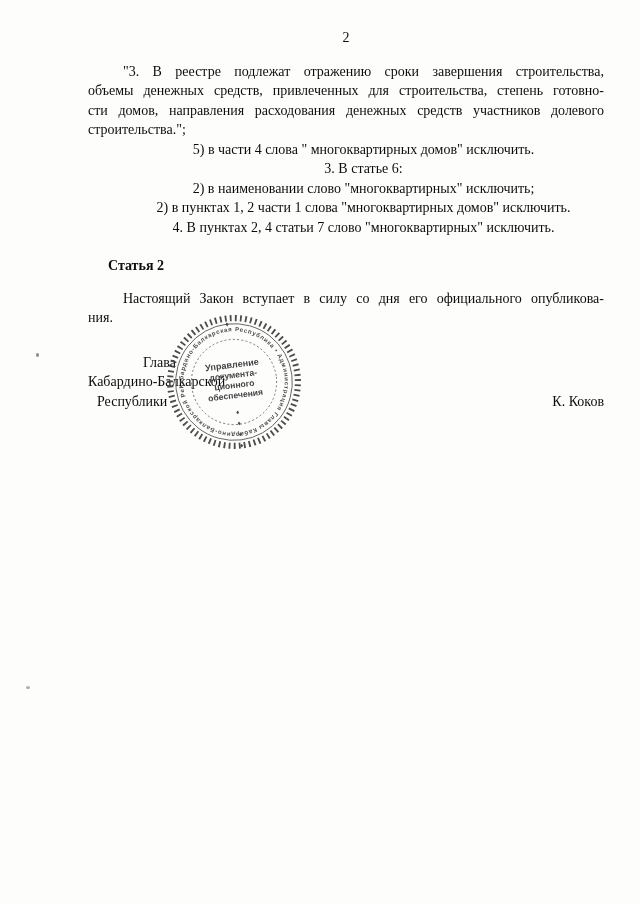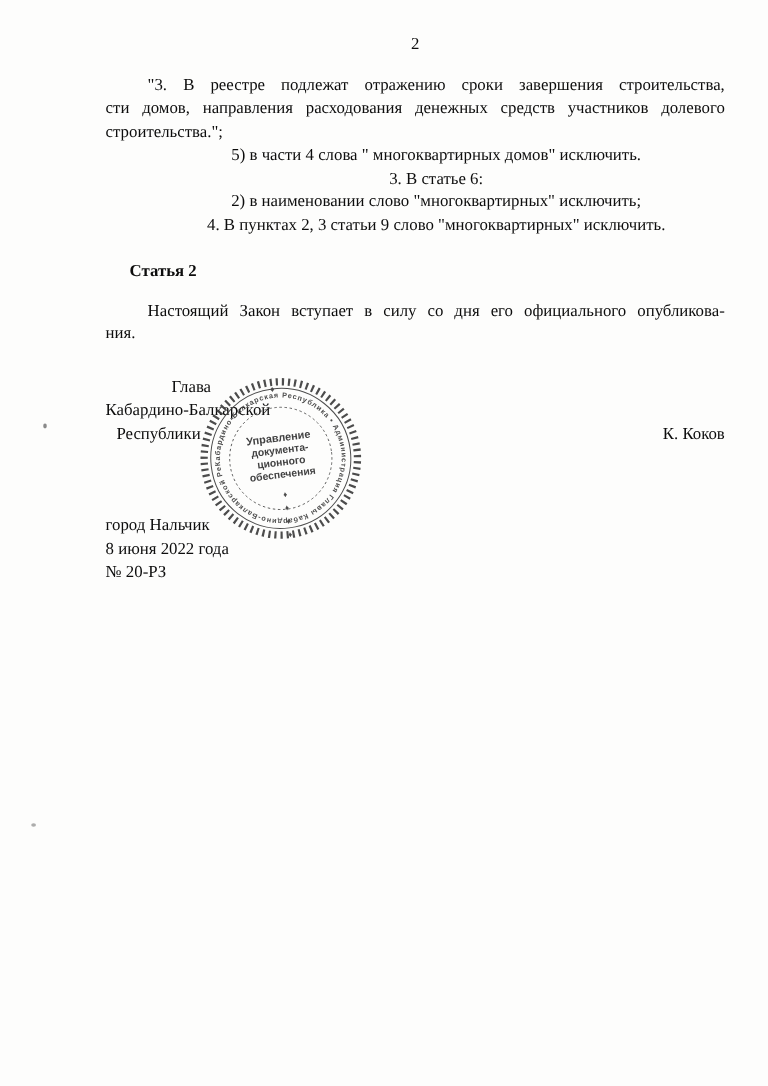--- a/index.html
+++ b/index.html
@@ -49,50 +49,47 @@
 <body>
 
 <div class="page">
 
   <div class="page-number">2</div>
 
   <div class="content">
 
     <div class="para">
       <div class="line jline indent">"3. В реестре подлежат отражению сроки завершения строительства,</div>
+      <div class="line jline">объемы денежных средств, привлеченных для строительства, степень готовно-</div>
       <div class="line jline">сти домов, направления расходования денежных средств участников долевого</div>
       <div class="line">строительства.";</div>
     </div>
 
     <div class="line indent">5) в части 4 слова " многоквартирных домов" исключить.</div>
     <div class="line indent">3. В статье 6:</div>
     <div class="line indent">2) в наименовании слово "многоквартирных" исключить;</div>
-    <div class="line indent">4. В пунктах 2, 3 статьи 9 слово "многоквартирных" исключить.</div>
+    <div class="line indent">2) в пунктах 1, 2 части 1 слова "многоквартирных домов" исключить.</div>
+    <div class="line indent">4. В пунктах 2, 4 статьи 7 слово "многоквартирных" исключить.</div>
 
     <div class="heading">Статья 2</div>
 
     <div class="para">
       <div class="line jline indent">Настоящий Закон вступает в силу со дня его официального опубликова-</div>
       <div class="line">ния.</div>
     </div>
 
     <div class="sig">
       <div class="sig-left">
         <div class="sig-ind-1">Глава</div>
         <div>Кабардино-Балкарской</div>
         <div class="sig-ind-3">Республики</div>
       </div>
       <div class="sig-name">К. Коков</div>
     </div>
 
-    <div class="footer">
-      <div>город Нальчик</div>
-      <div>8 июня 2022 года</div>
-      <div>№ 20-РЗ</div>
-    </div>
 
   </div>
 
   <div class="stamp">
     <svg viewBox="0 0 140 140">
       <defs>
         <path id="rimPath" d="M 20,70 a 50,50 0 1,1 100,0 a 50,50 0 1,1 -100,0"></path>
       </defs>
 
       <circle cx="70" cy="70" r="63" fill="none" stroke="#3f3f3f" stroke-width="6" stroke-dasharray="1.8 3.2"></circle>

